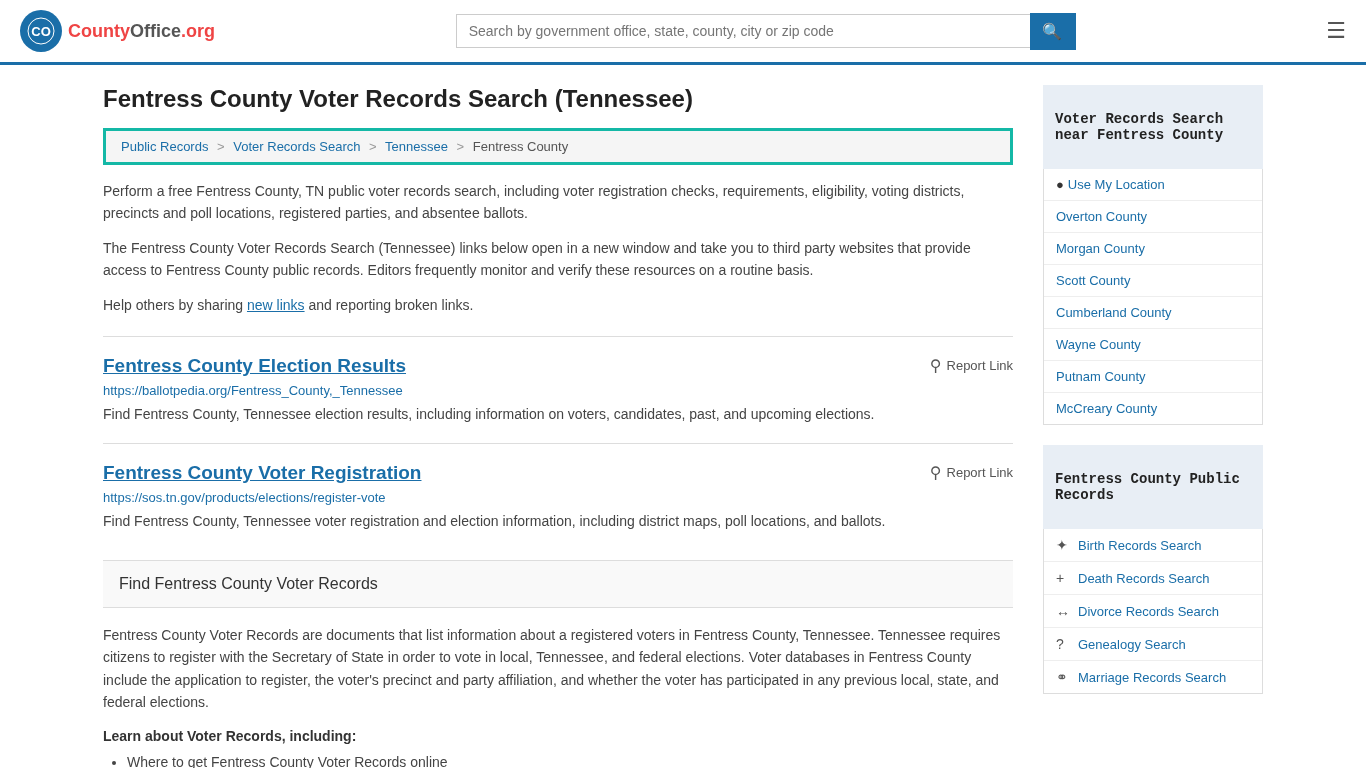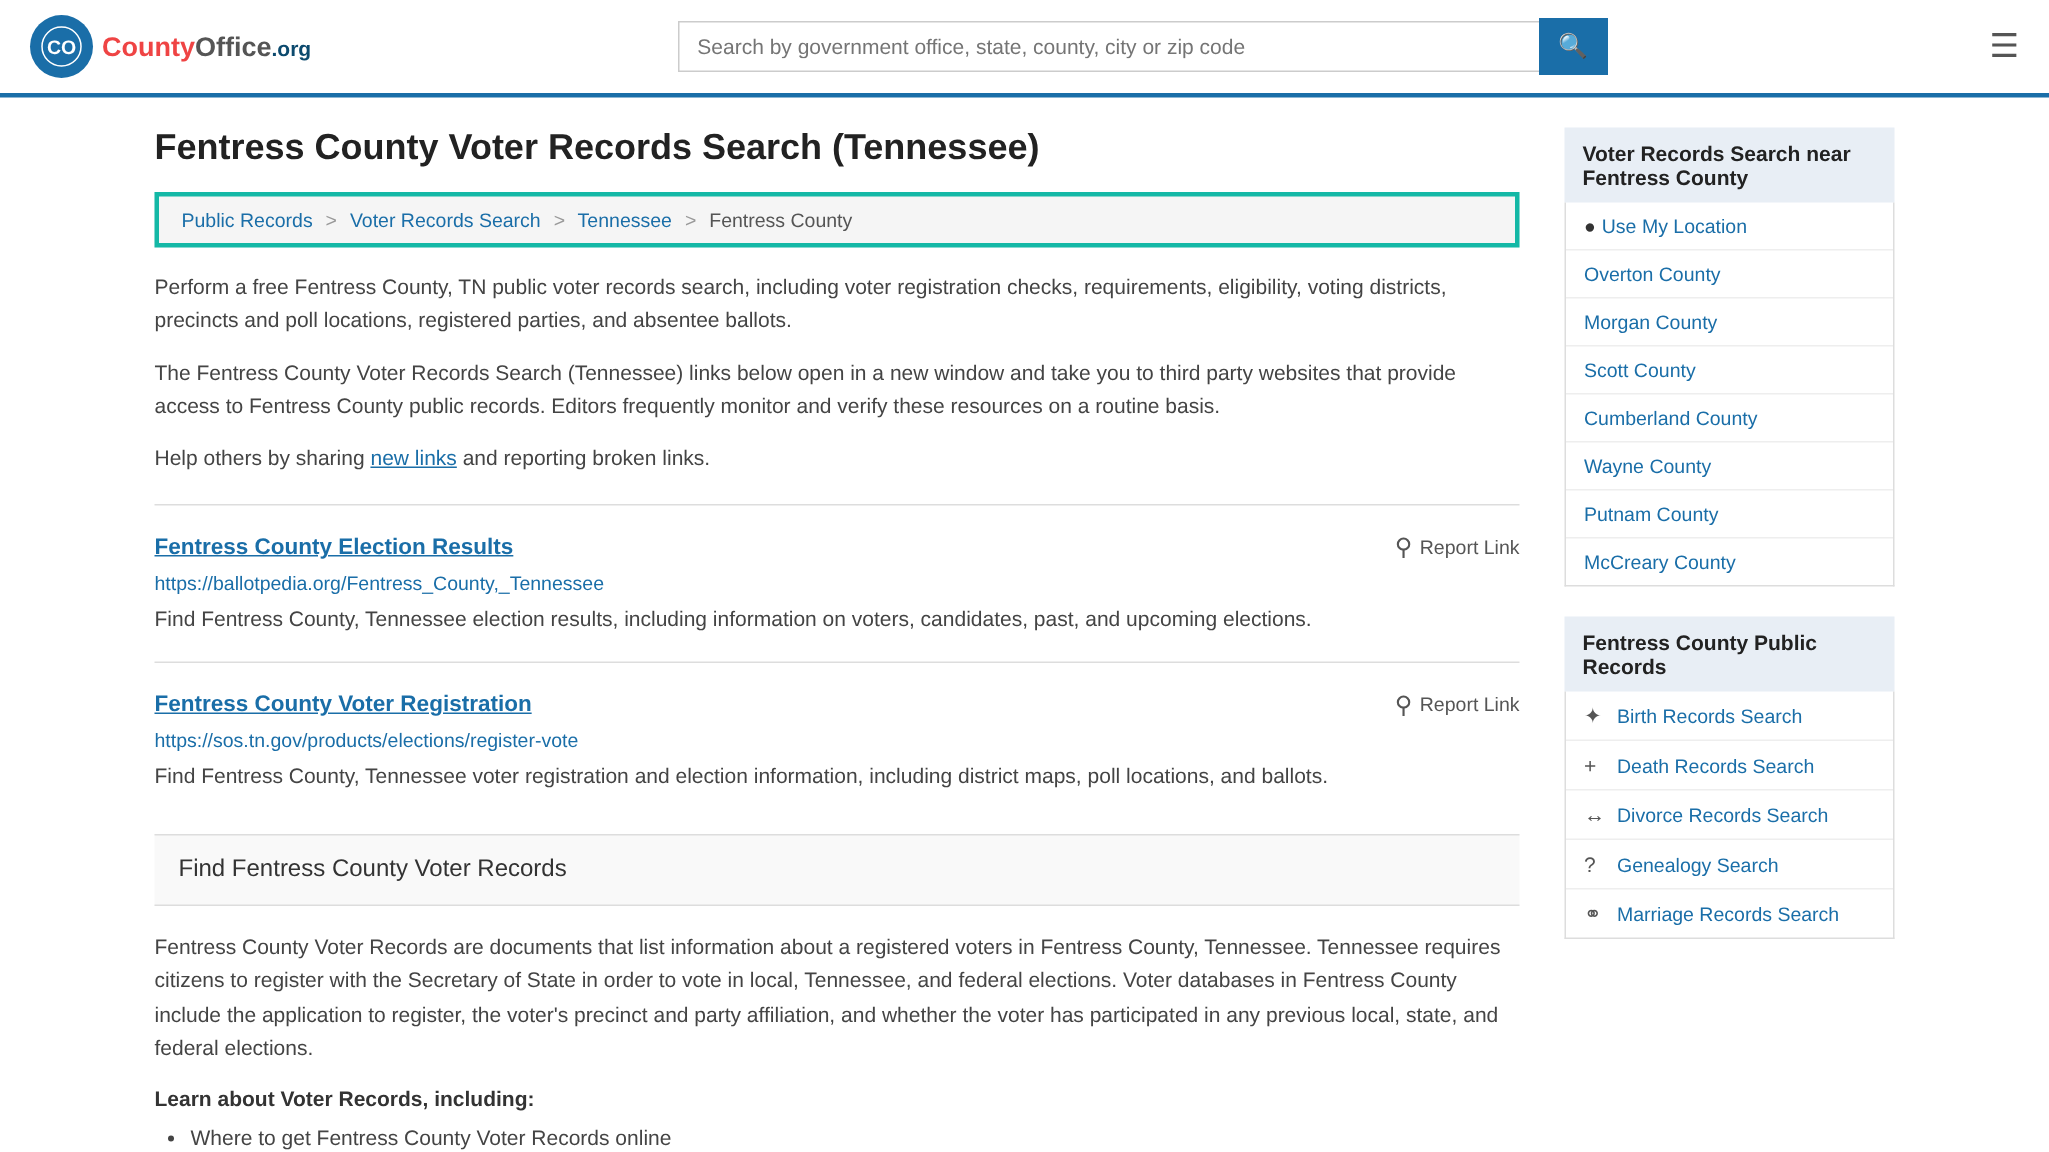--- a/index.html
+++ b/index.html
@@ -130,21 +130,21 @@
       border-top: 1px solid #ddd;
       padding: 18px 0;
     }
     .link-card-header {
       display: flex;
       justify-content: space-between;
       align-items: center;
       margin-bottom: 6px;
     }
     .link-card-title {
-      font-size: 15px;
+      font-size: 19px;
       font-weight: bold;
       color: #1a6ea8;
       text-decoration: underline;
       cursor: pointer;
     }
     .report-link {
       display: flex;
       align-items: center;
       gap: 5px;
       font-size: 13px;
@@ -212,25 +212,26 @@
       width: 220px;
       flex-shrink: 0;
     }
 
     .sidebar-section {
       margin-bottom: 20px;
     }
 
     .sidebar-section-header {
       background: #e8eef5;
-      padding: 9px 12px;
+      padding: 26px 12px;
       font-size: 14px;
       font-weight: bold;
       color: #222;
       margin-bottom: 0;
+      font-family: Liberation Mono, monospace;
     }
 
     .sidebar-list {
       list-style: none;
       border: 1px solid #ddd;
       border-top: none;
     }
 
     .sidebar-list li {
       padding: 8px 12px;
@@ -286,21 +287,21 @@
 
 <div id="header">
   <div id="logo-area">
     <div id="logo-circle">
       <svg width="28" height="28" viewBox="0 0 28 28" xmlns="http://www.w3.org/2000/svg">
         <circle cx="14" cy="14" r="13" fill="#1a6ea8" stroke="#fff" stroke-width="1"></circle>
         <text x="14" y="19" text-anchor="middle" fill="#fff" font-size="13" font-weight="bold" font-family="Arial">CO</text>
       </svg>
     </div>
     <span id="logo-text">
-      <span>County</span><span style="color:#555">Office</span><span style="color:#0c4a6e;font-size:14px">.org</span>
+      <span>County</span><span style="color:#555">Office</span><span style="color:#ef4444;font-size:18px">.org</span>
     </span>
   </div>
 
   <div id="search-area">
     <input type="text" id="search-input" placeholder="Search by government office, state, county, city or zip code" style="">
     <button id="search-btn">
       <span>🔍</span>
     </button>
   </div>
 

